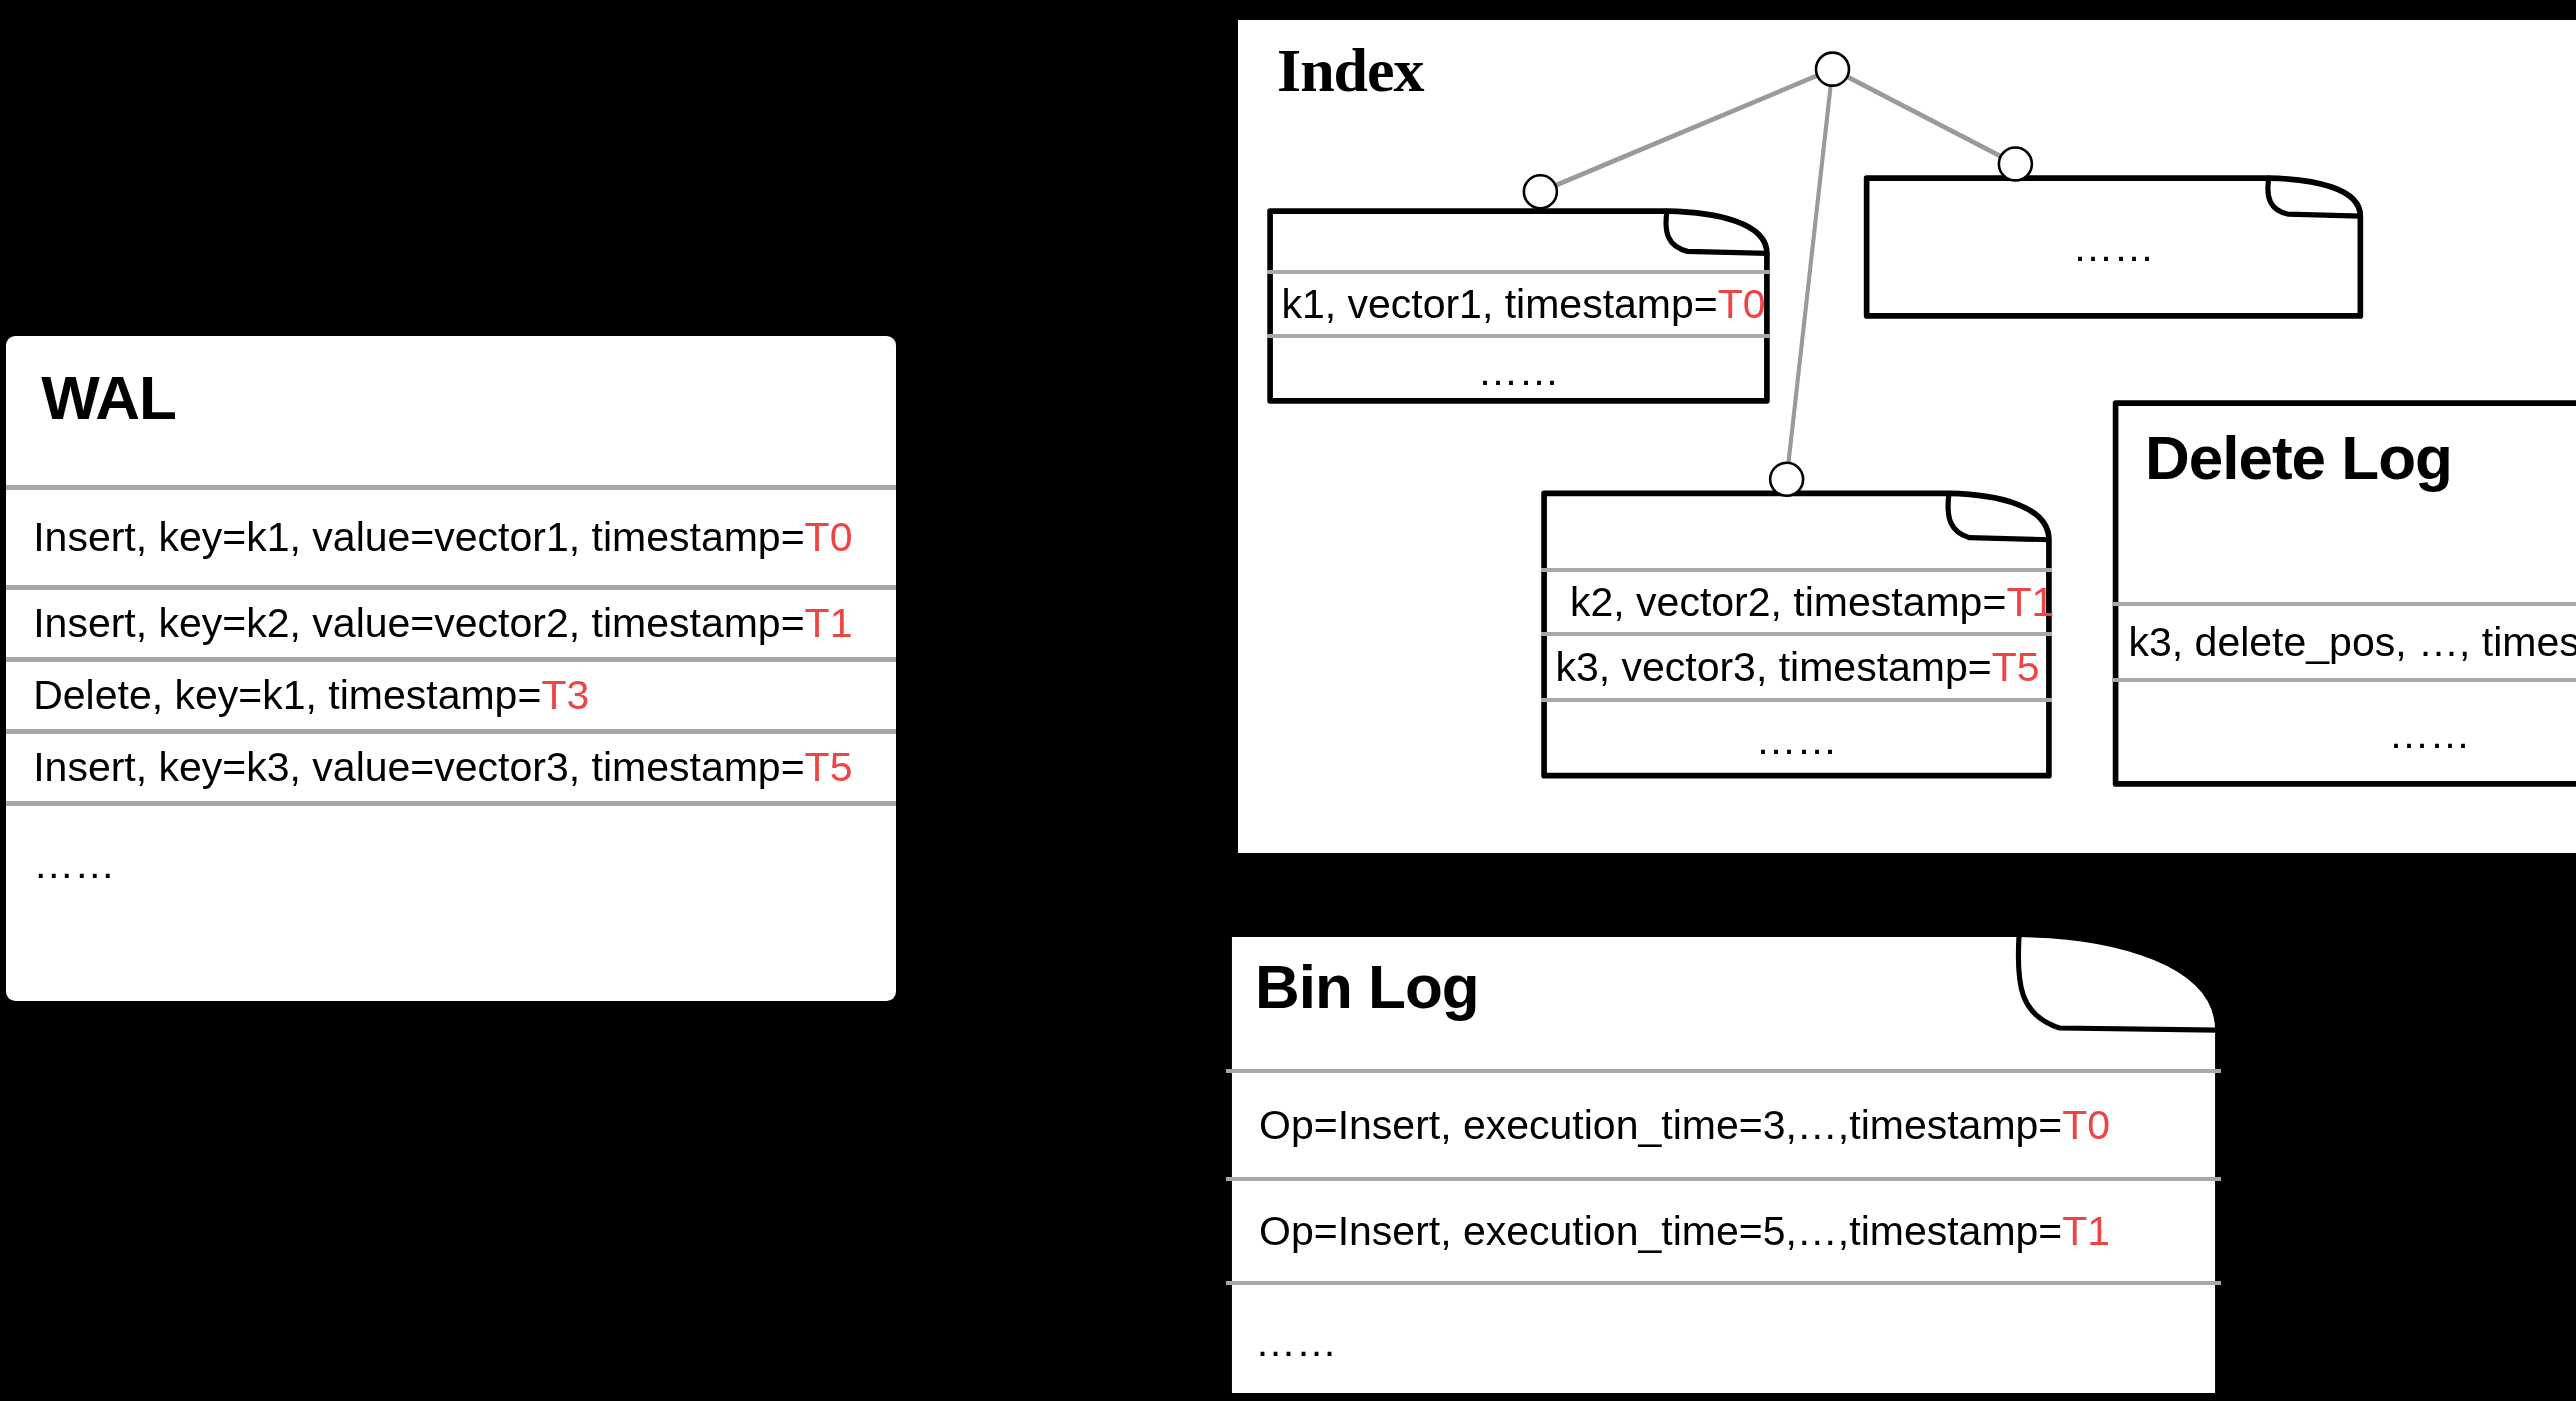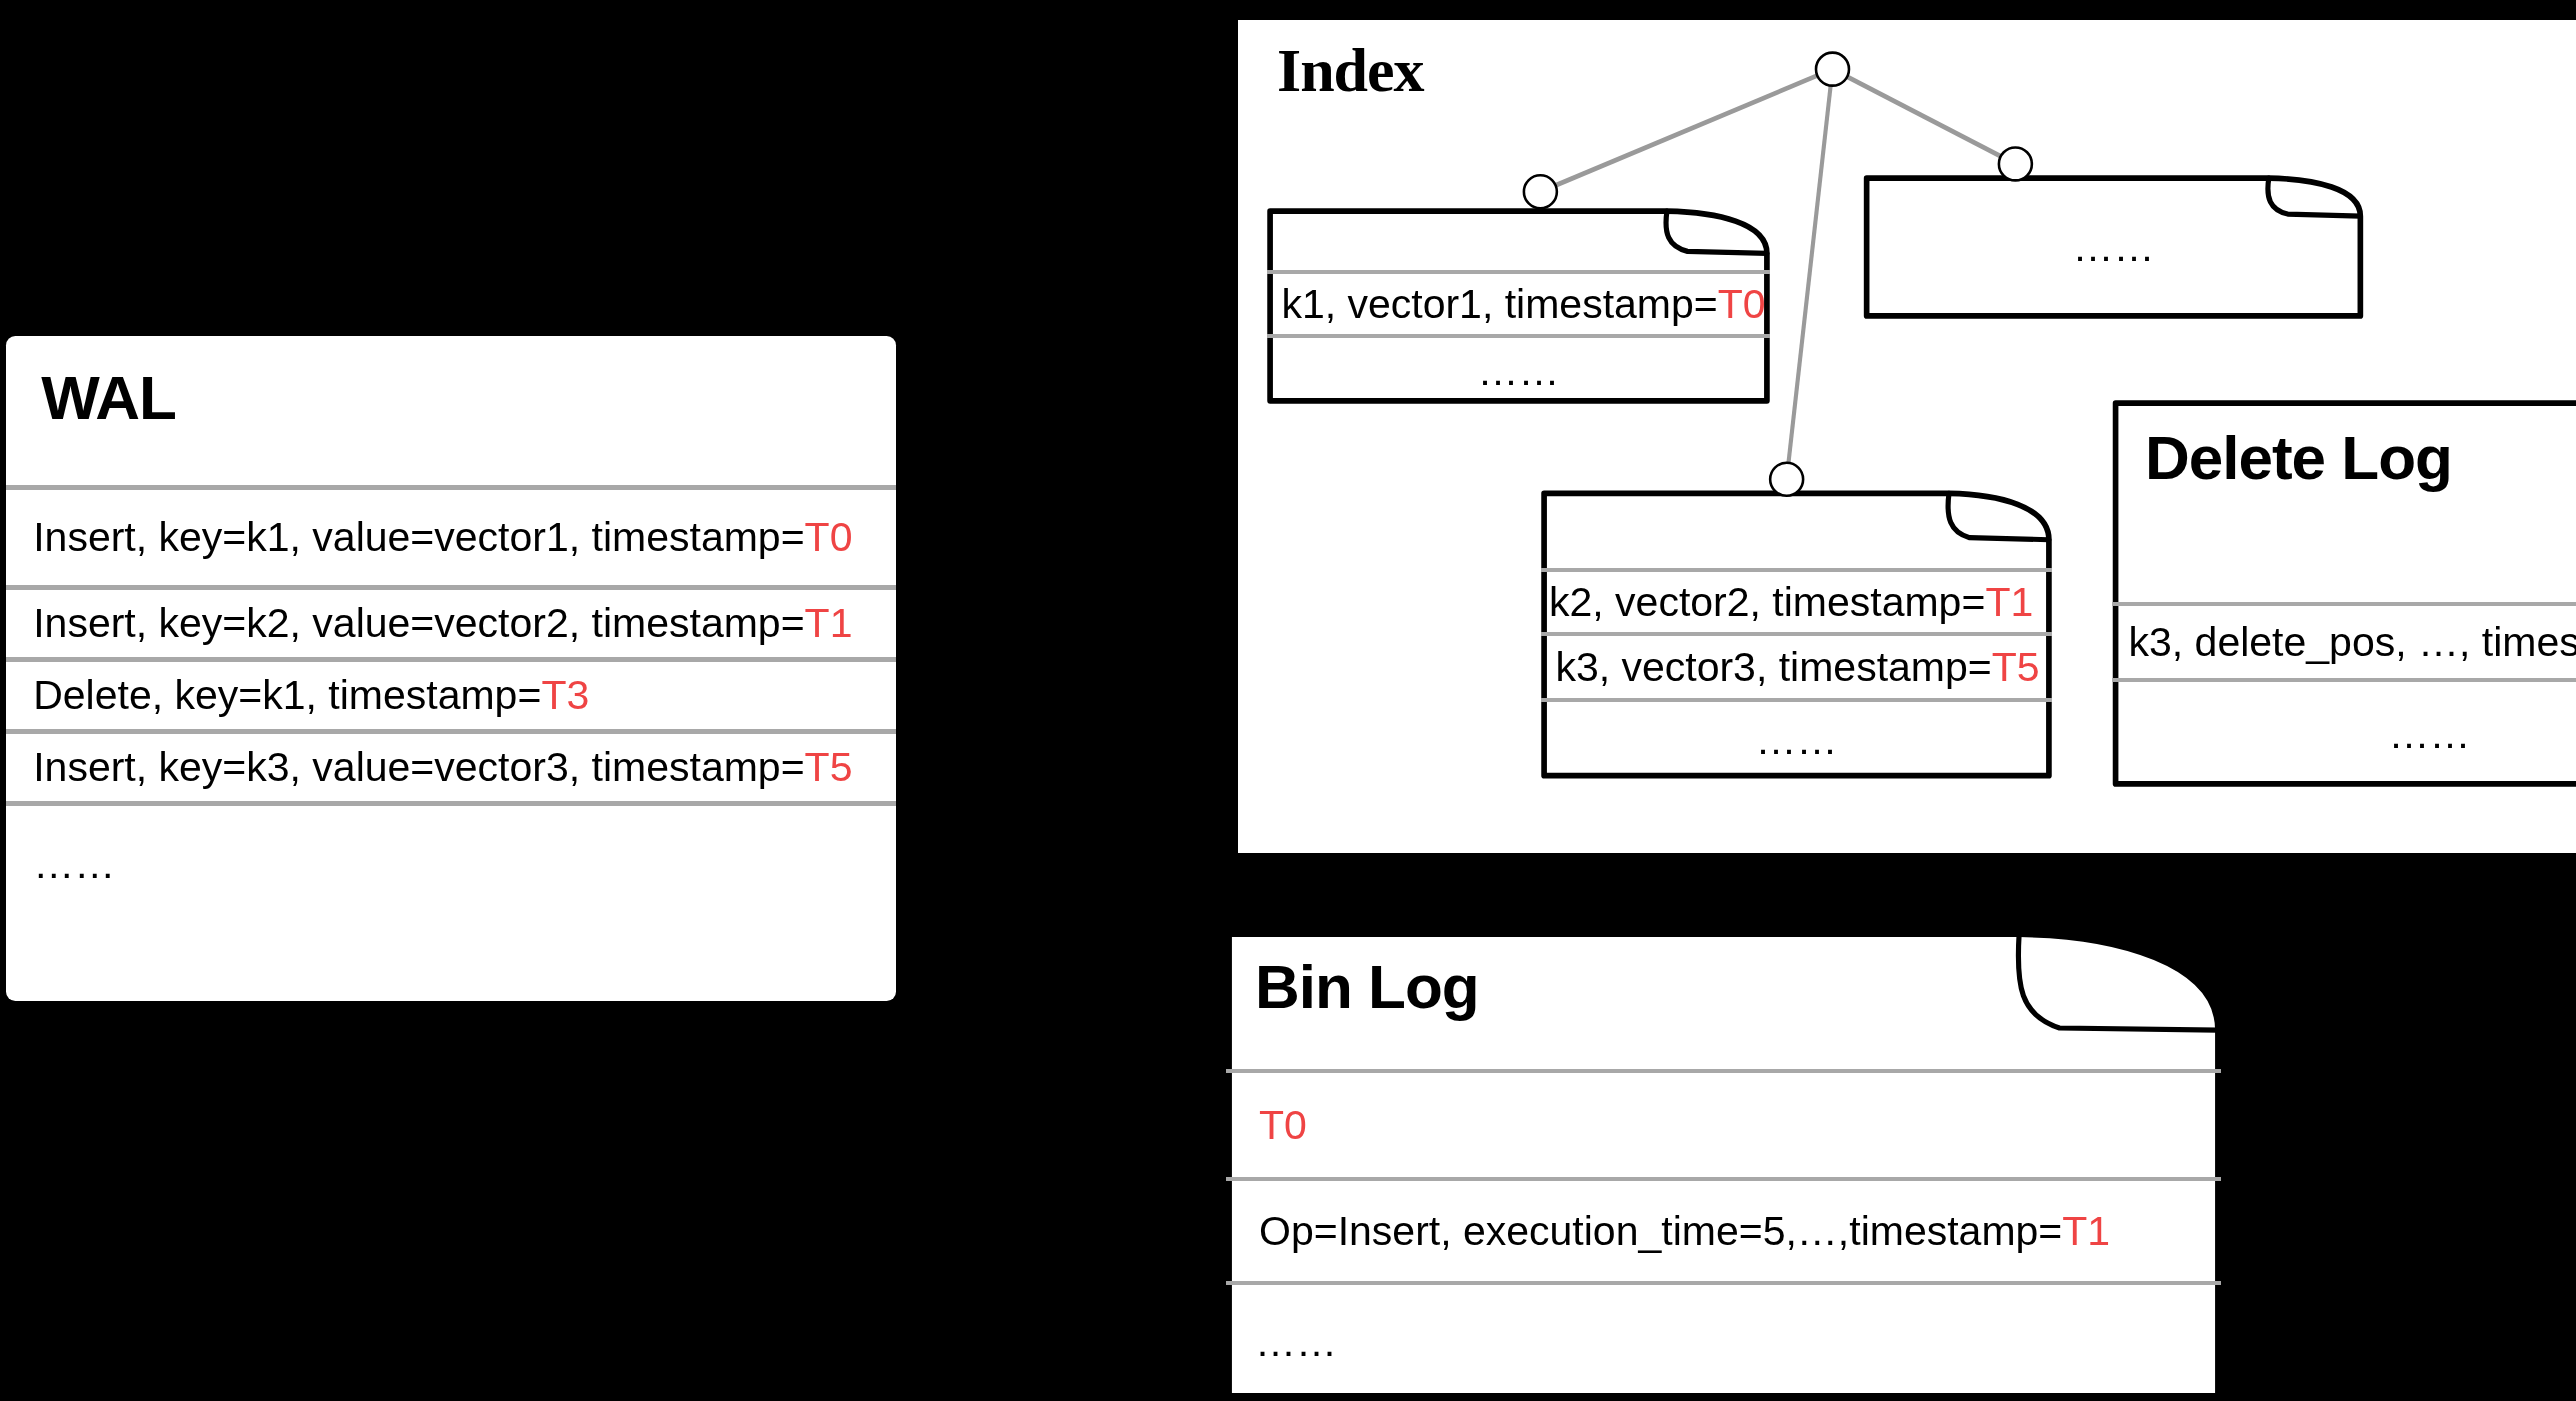--- a/index.html
+++ b/index.html
@@ -96,21 +96,21 @@
     </div>
   </div>
 
   <div class="file" style="left:1541px;top:490px;width:511px;height:289px;">
       <svg width="511" height="289" viewBox="0 0 992 560" class="file-shape">
         <path d="M 6 6 L 792 6 C 888 8 986 30.72 986 96 L 986 554 L 6 554 Z" fill="#fff" stroke="#000" stroke-width="11" stroke-linejoin="round"></path>
         <path d="M 792 6 C 786 52.800000000000004 794 81.6 832 92 L 986 96" fill="none" stroke="#000" stroke-width="10" stroke-linecap="round" stroke-linejoin="round"></path>
       </svg>
     <div class="file-body">
       <div class="fzone" style="height:78px"></div>
-      <div class="fzone divided" style="height:64px;padding-left:8px">
+      <div class="fzone divided" style="height:64px;padding-left:29px">
         <span>k2, vector2, timestamp=</span>
           <span class="ts">T1</span>
       </div>
       <div class="fzone divided" style="height:66px;padding-left:14.4px">
         <span>k3, vector3, timestamp=</span>
           <span class="ts">T5</span>
       </div>
       <div class="fzone divided center" style="height:80px">
         <span>……</span>
       </div>
@@ -150,20 +150,21 @@
   <div class="file" style="left:1226px;top:931px;width:995px;height:468px;">
       <svg width="995" height="468" viewBox="0 0 1932 908" class="file-shape">
         <path d="M 6 6 L 1540 6 C 1728.16 8 1926 61.44 1926 192 L 1926 902 L 6 902 Z" fill="#fff" stroke="#000" stroke-width="11" stroke-linejoin="round"></path>
         <path d="M 1540 6 C 1534 105.60000000000001 1542 163.2 1618.4 188 L 1926 192" fill="none" stroke="#000" stroke-width="10" stroke-linecap="round" stroke-linejoin="round"></path>
       </svg>
     <div class="file-body">
       <div class="file-title-zone" style="height:138px;padding:23px 0 0 29px">
         <span class="big-title">Bin Log</span>
       </div>
       <div class="fzone divided" style="height:108px;padding-left:33px">
+        <span>Op=Insert, execution_time=3,…,timestamp=</span>
           <span class="ts">T0</span>
       </div>
       <div class="fzone divided" style="height:104px;padding-left:33px">
         <span>Op=Insert, execution_time=5,…,timestamp=</span>
           <span class="ts">T1</span>
       </div>
       <div class="fzone divided" style="height:118px;padding-left:29px">
         <span>……</span>
       </div>
     </div>

